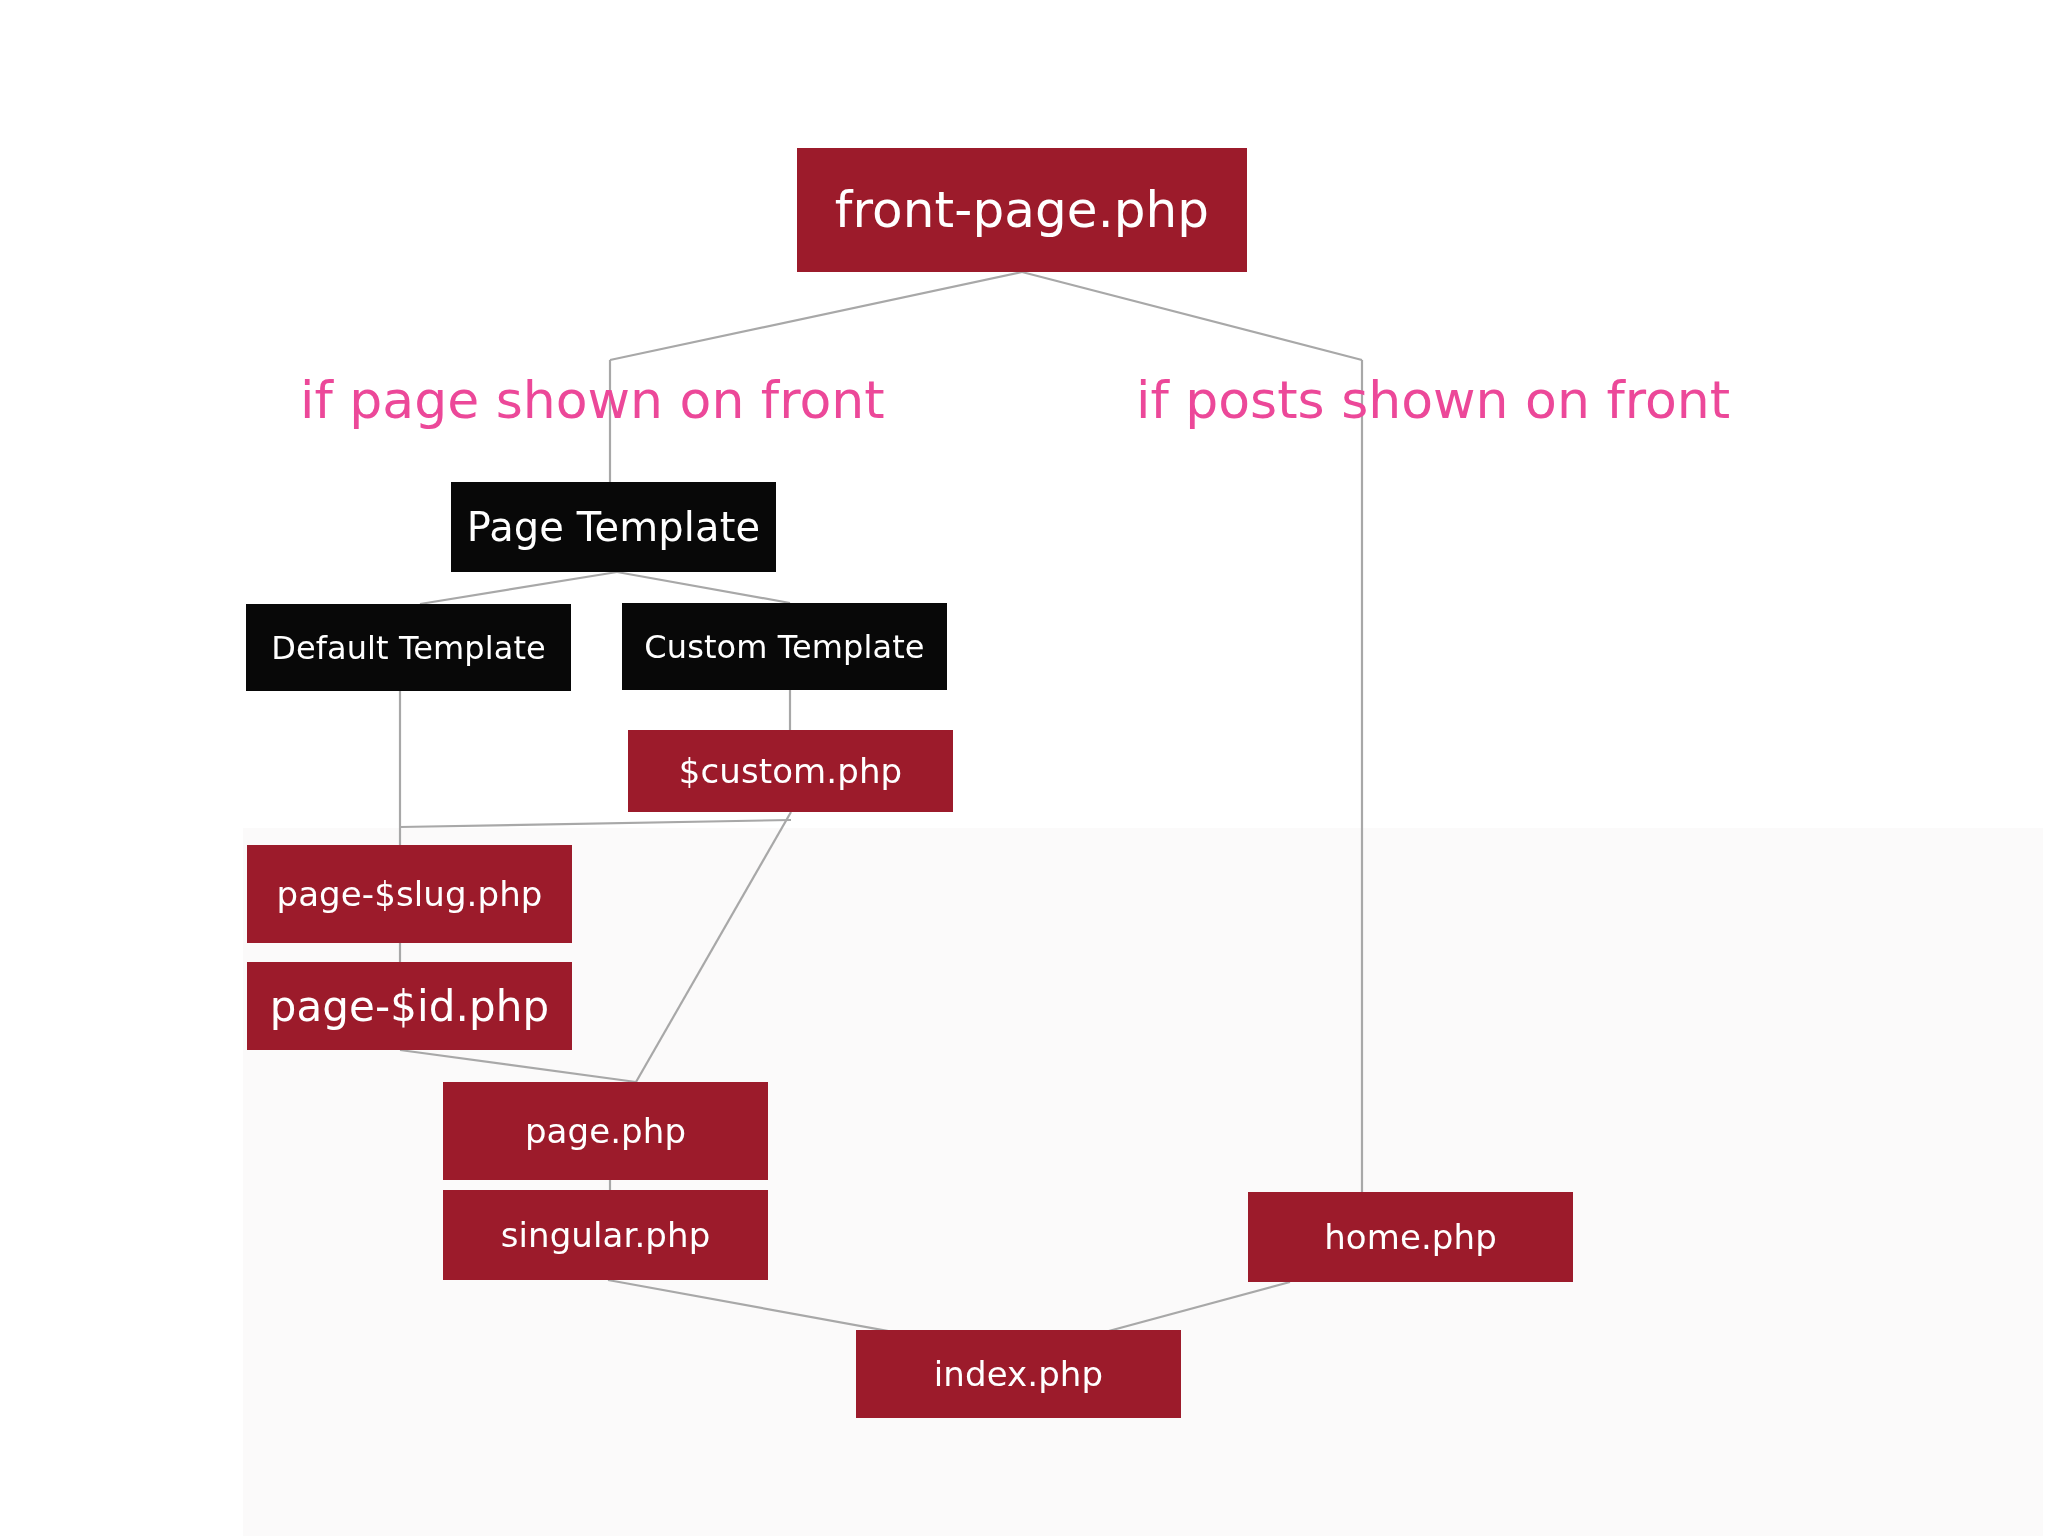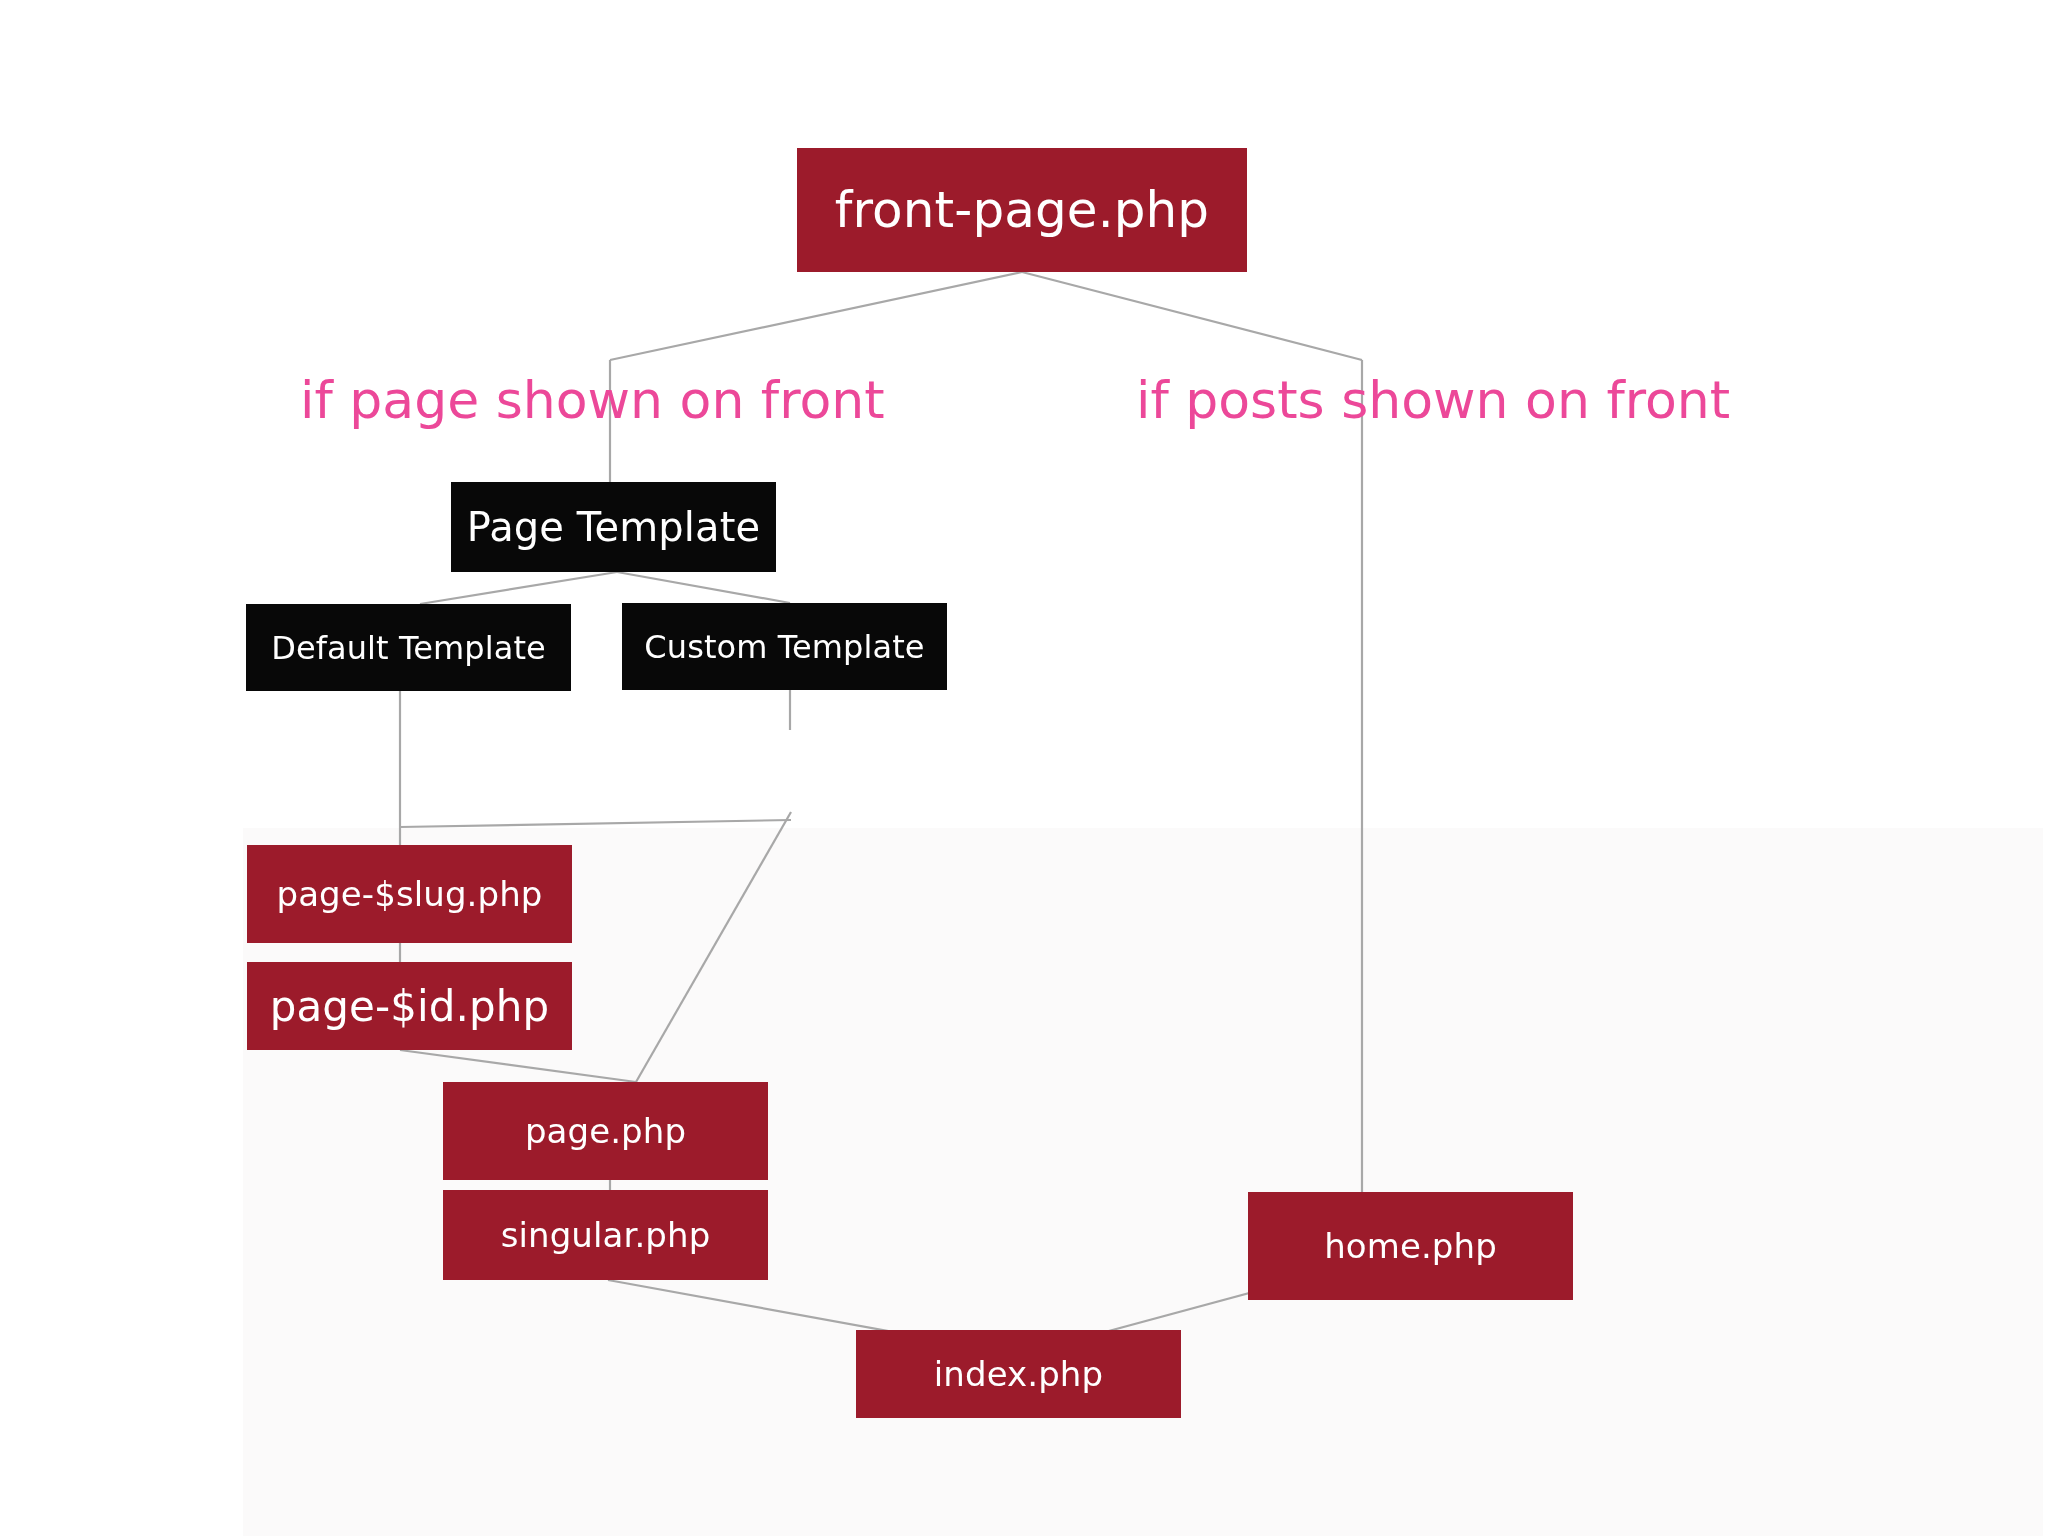--- a/index.html
+++ b/index.html
@@ -110,38 +110,41 @@
   </div>
 
   <div class="node black" style="left:246px; top:604px; width:325px; height:87px; font-size:32px;">
     <span>Default Template</span>
   </div>
 
   <div class="node black" style="left:622px; top:603px; width:325px; height:87px; font-size:32px;">
     <span>Custom Template</span>
   </div>
 
+  <div class="node red" style="left:628px; top:730px; width:325px; height:82px; font-size:34px;">
+    <span>$custom.php</span>
+  </div>
 
   <div class="node red" style="left:247px; top:845px; width:325px; height:98px; font-size:34px;">
     <span>page-$slug.php</span>
   </div>
 
   <div class="node red" style="left:247px; top:962px; width:325px; height:88px; font-size:42px;justify-content:center;">
     <span>page-$id.php</span>
   </div>
 
   <div class="node red" style="left:443px; top:1082px; width:325px; height:98px; font-size:34px;">
     <span>page.php</span>
   </div>
 
   <div class="node red" style="left:443px; top:1190px; width:325px; height:90px; font-size:34px;">
     <span>singular.php</span>
   </div>
 
-  <div class="node red" style="left:1248px; top:1192px; width:325px; height:108px; font-size:34px;text-align:right;">
+  <div class="node red" style="left:1248px; top:1192px; width:325px; height:90px; font-size:34px;text-align:right;">
     <span>home.php</span>
   </div>
 
   <div class="node red" style="left:856px; top:1330px; width:325px; height:88px; font-size:34px;">
     <span>index.php</span>
   </div>
 
 </div>
 
 </body></html>

